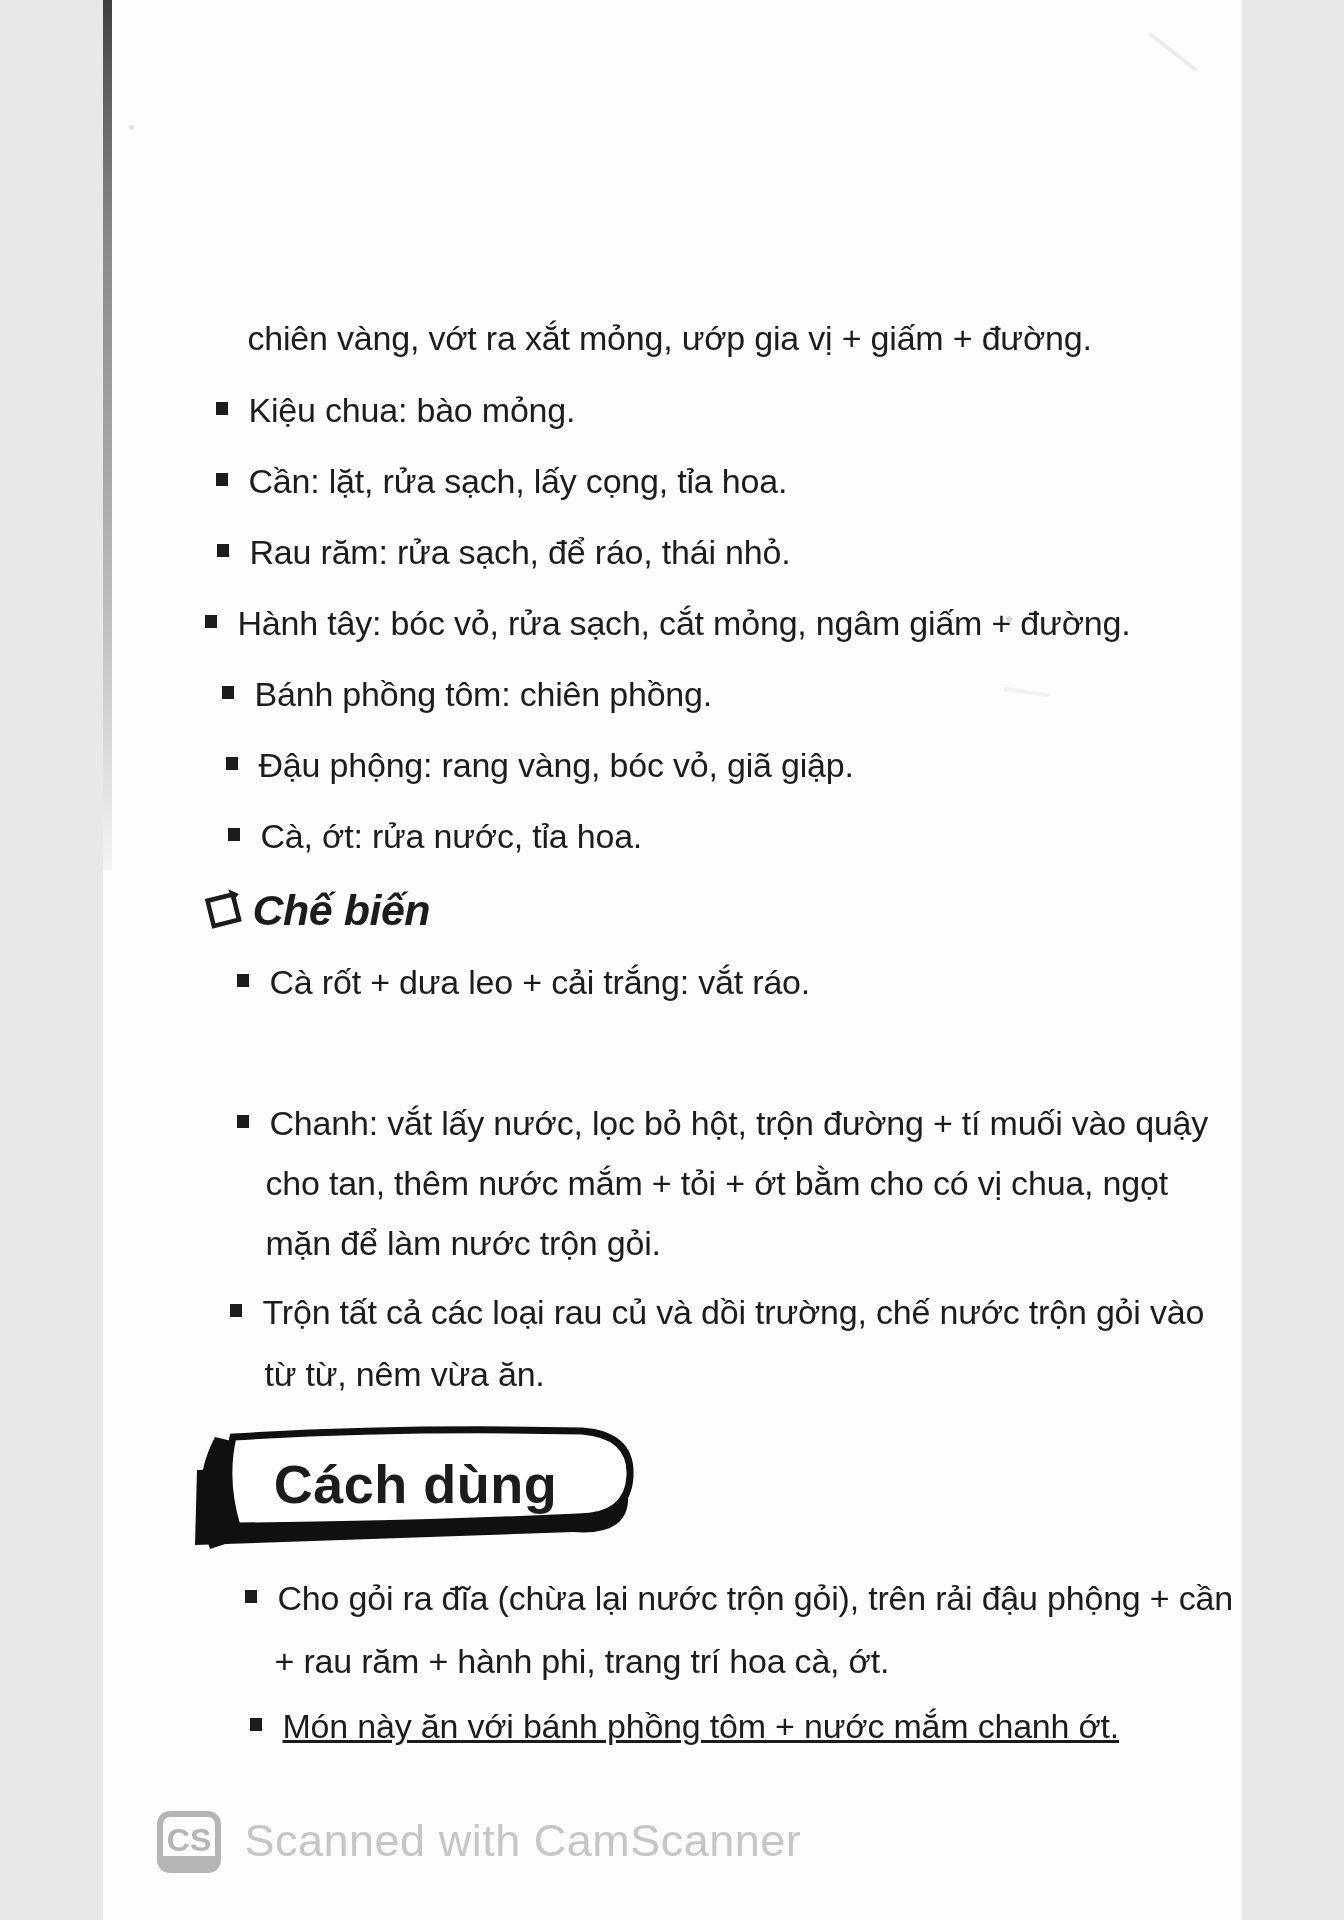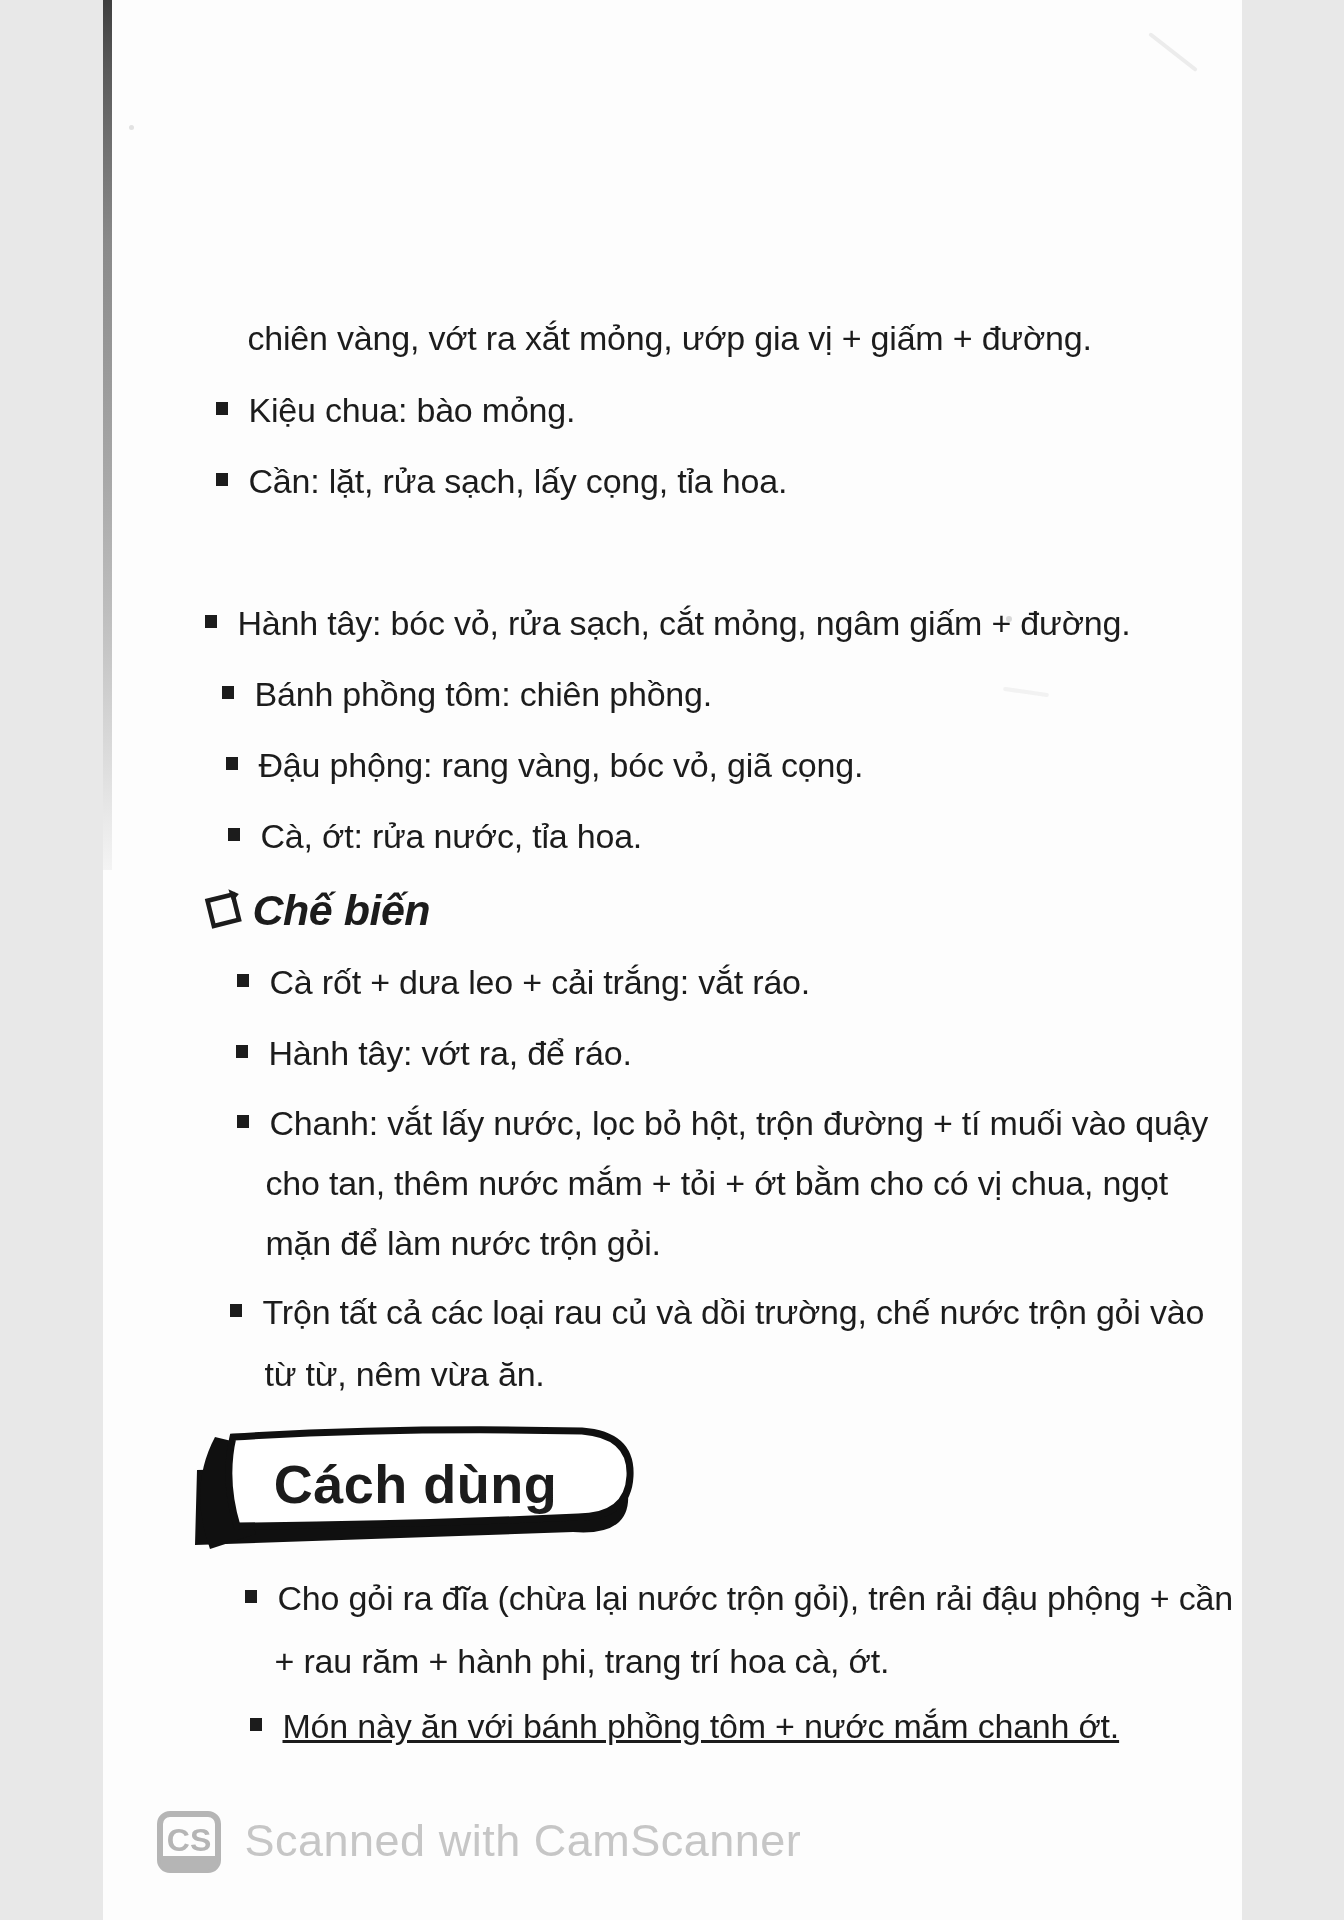--- a/index.html
+++ b/index.html
@@ -56,54 +56,54 @@
   </div>
 
   <div class="line" style="top:390px;left:146px;">
     <span class="sq"></span>
     <span>Kiệu chua: bào mỏng.</span>
   </div>
   <div class="line" style="top:461px;left:146px;">
     <span class="sq"></span>
     <span>Cần: lặt, rửa sạch, lấy cọng, tỉa hoa.</span>
   </div>
+  <div class="line" style="top:532px;left:147px;">
+    <span class="sq"></span>
+    <span>Rau răm: rửa sạch, để ráo, thái nhỏ.</span>
+  </div>
   <div class="line" style="top:603px;left:135px;">
     <span class="sq"></span>
     <span>Hành tây: bóc vỏ, rửa sạch, cắt mỏng, ngâm giấm + đường.</span>
   </div>
   <div class="line" style="top:674px;left:152px;">
     <span class="sq"></span>
     <span>Bánh phồng tôm: chiên phồng.</span>
   </div>
   <div class="line" style="top:745px;left:156px;">
     <span class="sq"></span>
-    <span>Đậu phộng: rang vàng, bóc vỏ, giã cọng.</span>
+    <span>Đậu phộng: rang vàng, bóc vỏ, giã giập.</span>
   </div>
   <div class="line" style="top:816px;left:158px;">
     <span class="sq"></span>
     <span>Cà, ớt: rửa nước, tỉa hoa.</span>
   </div>
 
   <svg class="heading-icon" style="left:94px;top:882px;" width="54" height="54" viewBox="0 0 54 54">
     <g transform="rotate(-14 27 27)">
       <rect x="13" y="15" width="26" height="26" fill="none" stroke="#1c1c1c" stroke-width="4.5"></rect>
       <path d="M36,9 l9,7 -8,6 z" fill="#1c1c1c"></path>
     </g>
   </svg>
   <div class="heading" style="top:886px;left:150px;">
     <span>Chế biến</span>
   </div>
 
   <div class="line" style="top:962px;left:167px;">
     <span class="sq"></span>
     <span>Cà rốt + dưa leo + cải trắng: vắt ráo.</span>
-  </div>
-  <div class="line" style="top:1033px;left:166px;">
-    <span class="sq"></span>
-    <span>Hành tây: vớt ra, để ráo.</span>
   </div>
   <div class="line" style="top:1103px;left:167px;">
     <span class="sq"></span>
     <span>Chanh: vắt lấy nước, lọc bỏ hột, trộn đường + tí muối vào quậy</span>
   </div>
   <div class="line" style="top:1163px;left:163px;">
     <span>cho tan, thêm nước mắm + tỏi + ớt bằm cho có vị chua, ngọt</span>
   </div>
   <div class="line" style="top:1223px;left:163px;">
     <span>mặn để làm nước trộn gỏi.</span>

